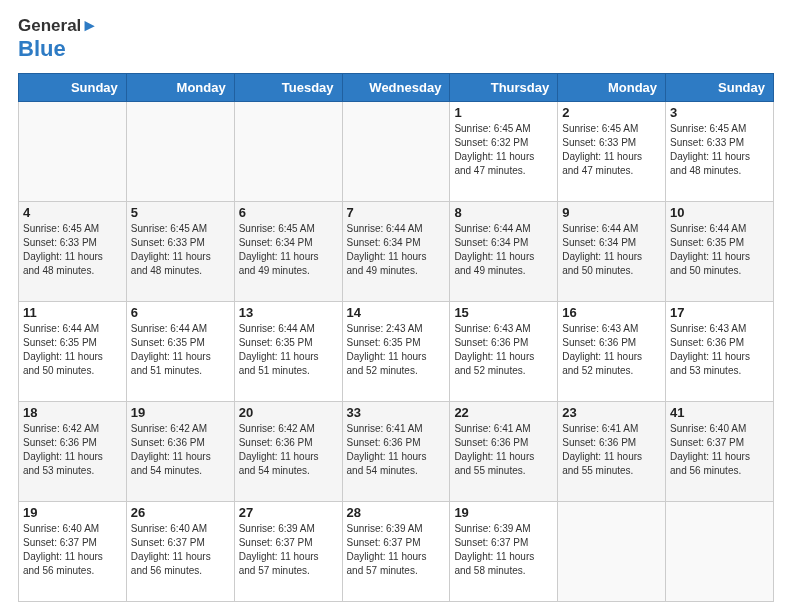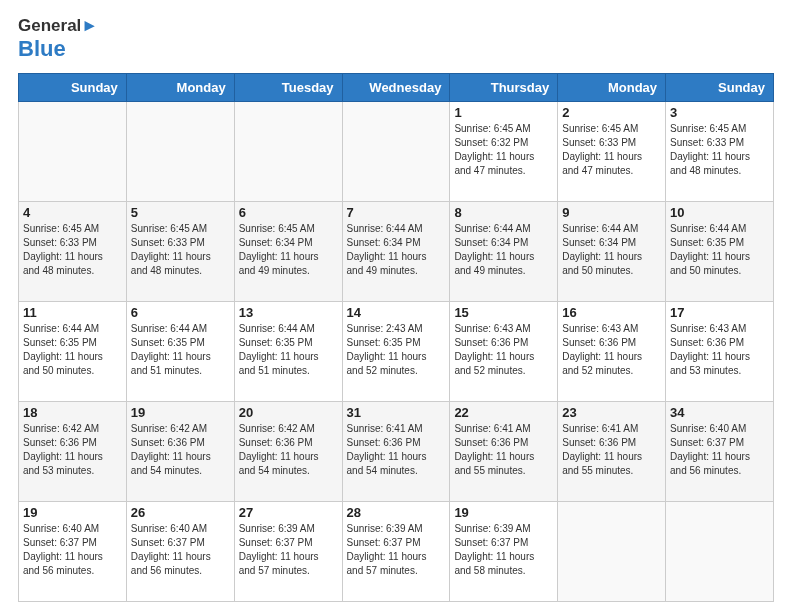--- a/index.html
+++ b/index.html
@@ -240,39 +240,39 @@
 Sunset: 6:36 PM
 Daylight: 11 hours and 54 minutes.</div>
           </td>
           <td>
             <span class="day-num">20</span>
             <div class="day-info">Sunrise: 6:42 AM
 Sunset: 6:36 PM
 Daylight: 11 hours and 54 minutes.</div>
           </td>
           <td>
-            <span class="day-num">31</span>
+            <span class="day-num">33</span>
             <div class="day-info">Sunrise: 6:41 AM
 Sunset: 6:36 PM
 Daylight: 11 hours and 54 minutes.</div>
           </td>
           <td>
             <span class="day-num">22</span>
             <div class="day-info">Sunrise: 6:41 AM
 Sunset: 6:36 PM
 Daylight: 11 hours and 55 minutes.</div>
           </td>
           <td>
             <span class="day-num">23</span>
             <div class="day-info">Sunrise: 6:41 AM
 Sunset: 6:36 PM
 Daylight: 11 hours and 55 minutes.</div>
           </td>
           <td>
-            <span class="day-num">34</span>
+            <span class="day-num">41</span>
             <div class="day-info">Sunrise: 6:40 AM
 Sunset: 6:37 PM
 Daylight: 11 hours and 56 minutes.</div>
           </td>
         </tr>
         <tr>
           <td>
             <span class="day-num">19</span>
             <div class="day-info">Sunrise: 6:40 AM
 Sunset: 6:37 PM

